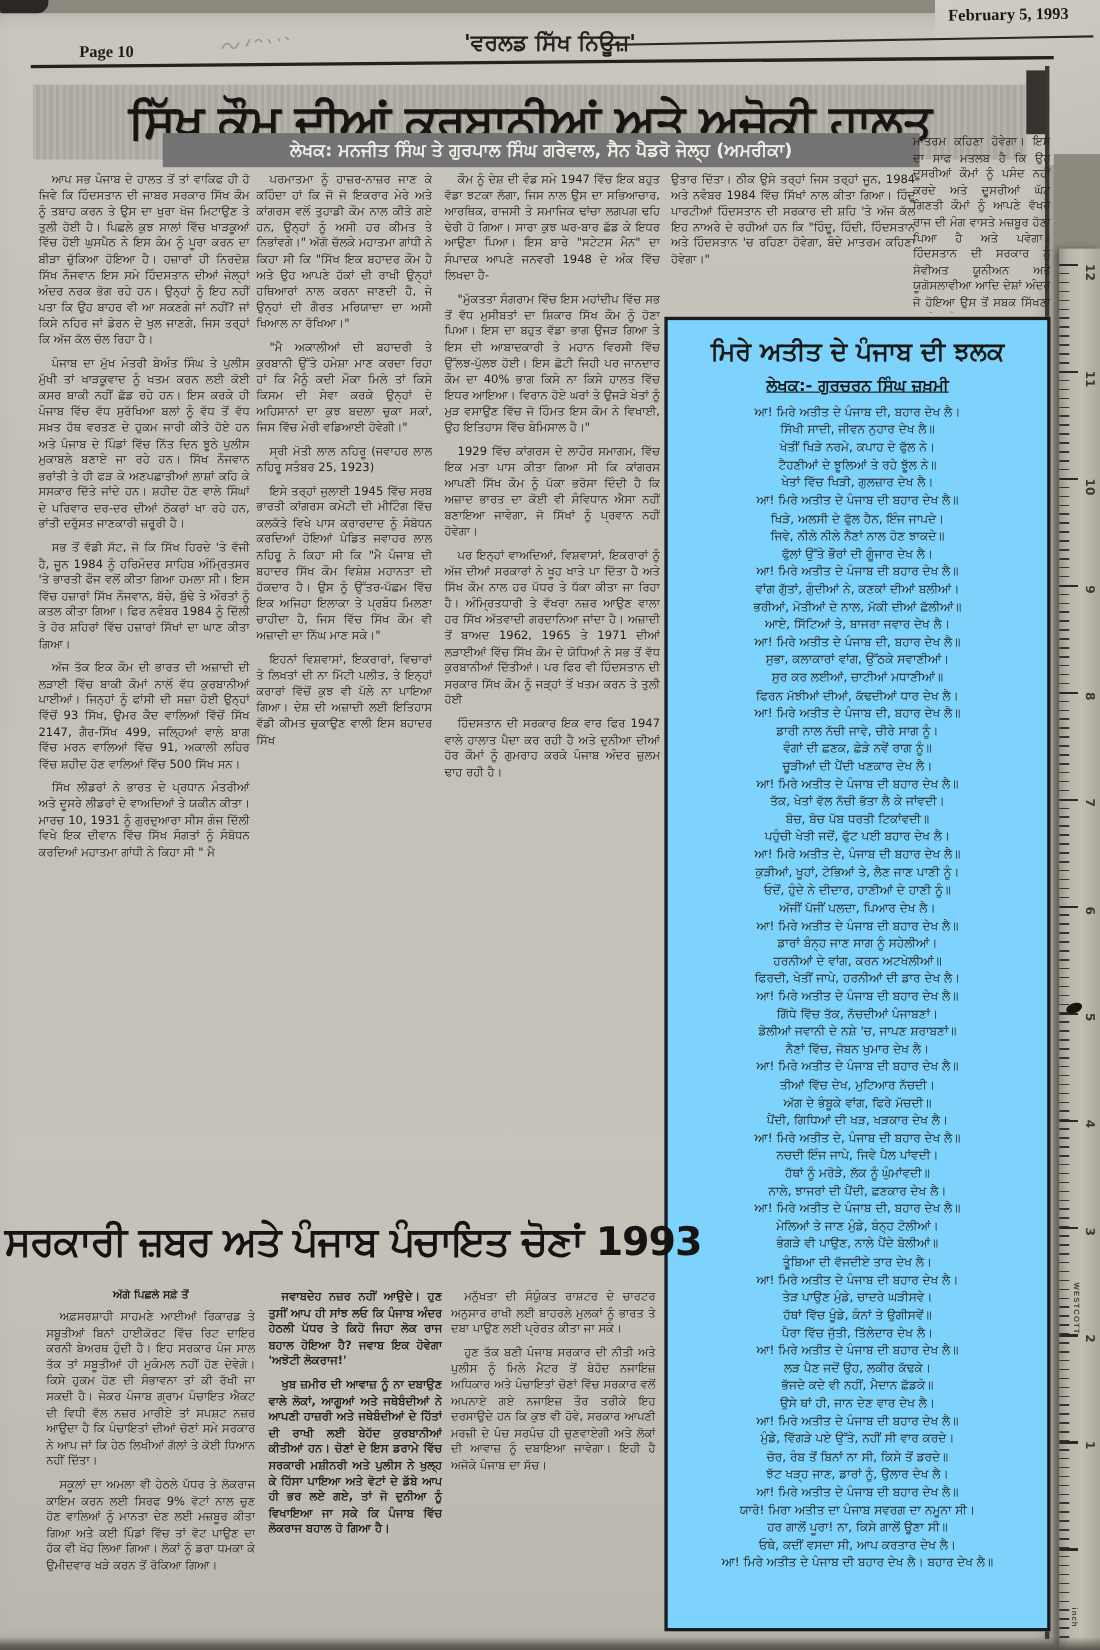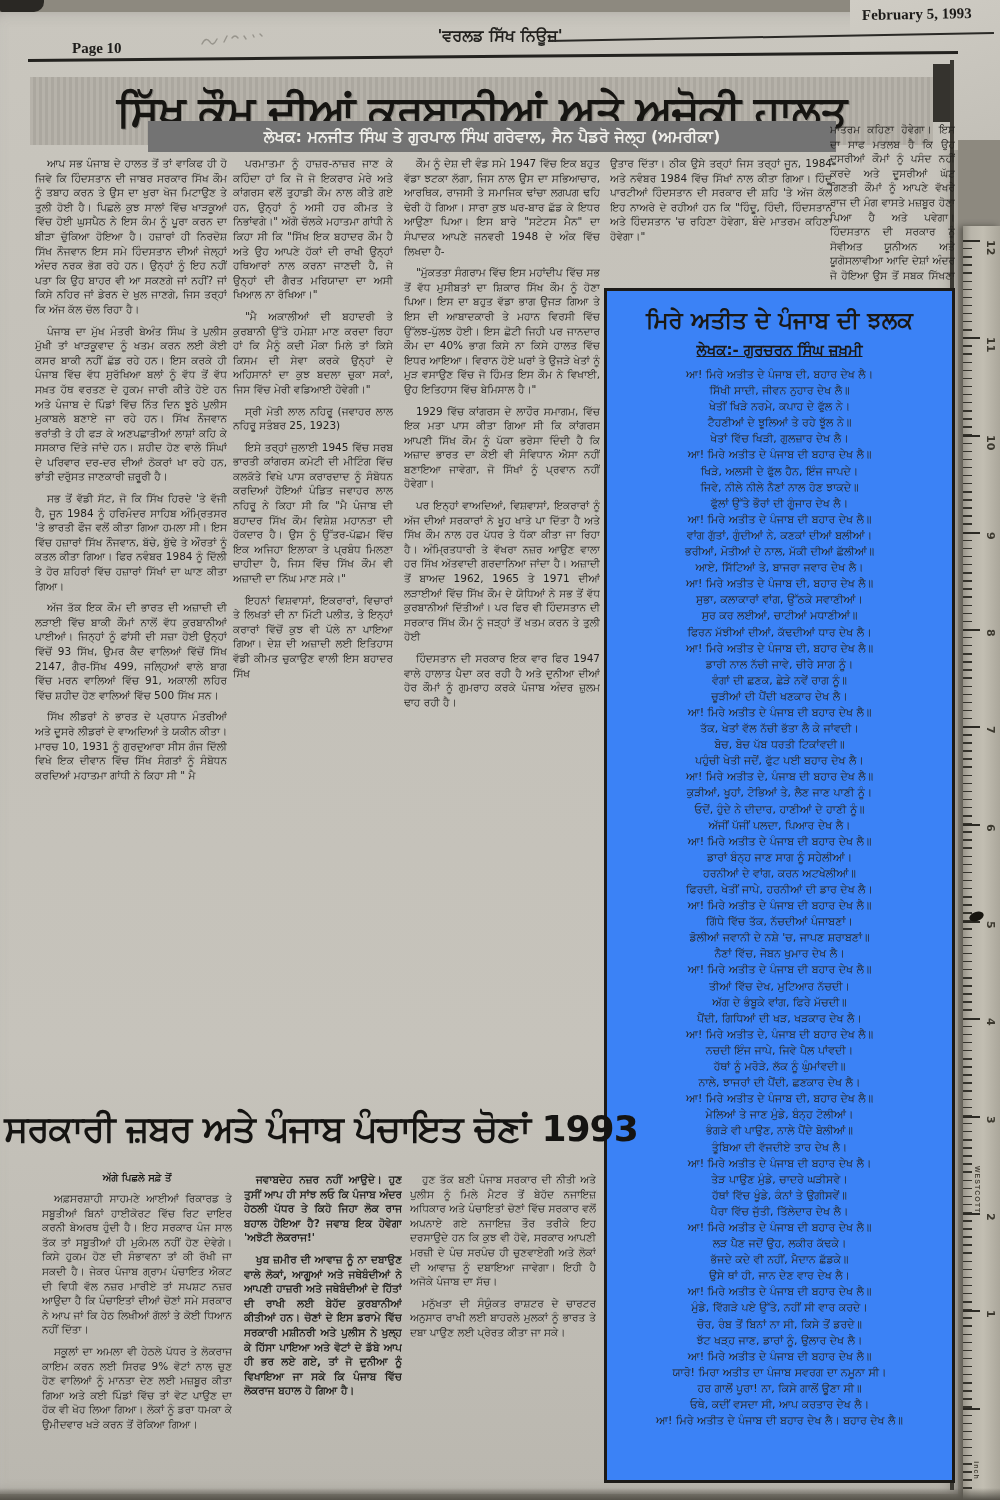--- a/index.html
+++ b/index.html
@@ -16,21 +16,21 @@
   #paper-top-right{
     position:absolute;left:850px;top:0;width:150px;height:150px;
     background:linear-gradient(160deg,#cfccc4,#c2bfb7);
   }
   #corner-blob{position:absolute;left:0;top:0;width:44px;height:12px;background:#2a2824;border-radius:0 0 10px 2px;}
   .photo-right{position:absolute;left:958px;top:140px;width:42px;height:1360px;background:#8d897f;}
 
   
   .page-label{position:absolute;left:72px;top:40px;font:bold 15px "Liberation Serif",serif;color:#1d1c1a;}
   .masthead{position:absolute;left:330px;top:26px;width:340px;text-align:center;
-    font-weight:bold;font-size:16px;color:#22211e;}
+    font-weight:bold;font-size:20px;color:#22211e;}
   .date-label{position:absolute;right:28px;top:6px;font:bold 15px "Liberation Serif",serif;color:#1b1a18;transform:rotate(-1deg);}
   .rule-date{position:absolute;left:548px;top:36px;width:446px;height:2px;background:#2a2926;transform:rotate(-1deg);}
   .rule-main{position:absolute;left:28px;top:55px;width:930px;height:3px;background:#23221f;transform:rotate(-0.5deg);}
   .scribble{position:absolute;left:198px;top:28px;width:70px;height:22px;opacity:.55;}
 
   
   .headline-band{
     position:absolute;left:30px;top:64px;width:903px;height:68px;
     background:
       repeating-linear-gradient(90deg,rgba(255,255,255,.05) 0 3px,rgba(0,0,0,.04) 3px 6px),
@@ -50,21 +50,21 @@
   .page-right-border{position:absolute;left:950px;top:60px;width:4px;height:1430px;background:#3a3832;}
 
   
   .col{position:absolute;text-align:justify;color:#23221f;overflow:hidden;}
   .col .para{margin:0 0 7px 0;text-indent:12px;font-size:10.5px;line-height:14.6px;}
   .subhead{font-weight:bold;text-align:center;font-size:10px;margin:0 0 7px 0;color:#1b1a17;}
 
   
   .poem-box{
     position:absolute;left:604px;top:288px;width:351px;height:1195px;
-    background:#3b82f6;border:3px solid #1d1b18;box-sizing:border-box;
+    background:#7dd3fc;border:3px solid #1d1b18;box-sizing:border-box;
     padding:14px 8px 6px 8px;overflow:hidden;
   }
   .poem-title{font-size:23px;font-weight:bold;text-align:center;color:#1a1916;line-height:30px;}
   .poem-author{font-size:15px;font-weight:bold;text-align:center;color:#1a1916;
     text-decoration:underline;margin:6px 0 8px 0;}
   .poem-line{font-size:11px;line-height:16.1px;text-align:center;white-space:nowrap;overflow:hidden;color:#26251f;}
 
   
   .headline2{
     position:absolute;left:40px;top:1100px;width:562px;height:58px;
@@ -227,22 +227,22 @@
 <div class="col" style="left:42px;top:1172px;width:190px;height:318px;">
   <div class="subhead">ਅੱਗੇ ਪਿਛਲੇ ਸਫ਼ੇ ਤੋਂ</div>
   <div class="para">ਅਫ਼ਸਰਸ਼ਾਹੀ ਸਾਹਮਣੇ ਆਈਆਂ ਰਿਕਾਰਡ ਤੇ ਸਬੂਤੀਆਂ ਬਿਨਾਂ ਹਾਈਕੋਰਟ ਵਿੱਚ ਰਿਟ ਦਾਇਰ ਕਰਨੀ ਬੇਅਰਥ ਹੁੰਦੀ ਹੈ। ਇਹ ਸਰਕਾਰ ਪੰਜ ਸਾਲ ਤੱਕ ਤਾਂ ਸਬੂਤੀਆਂ ਹੀ ਮੁਕੰਮਲ ਨਹੀਂ ਹੋਣ ਦੇਵੇਗੇ। ਕਿਸੇ ਹੁਕਮ ਹੋਣ ਦੀ ਸੰਭਾਵਨਾ ਤਾਂ ਕੀ ਰੱਖੀ ਜਾ ਸਕਦੀ ਹੈ। ਜੇਕਰ ਪੰਜਾਬ ਗ੍ਰਾਮ ਪੰਚਾਇਤ ਐਕਟ ਦੀ ਵਿਧੀ ਵੱਲ ਨਜ਼ਰ ਮਾਰੀਏ ਤਾਂ ਸਪਸ਼ਟ ਨਜ਼ਰ ਆਉਦਾ ਹੈ ਕਿ ਪੰਚਾਇਤਾਂ ਦੀਆਂ ਚੋਣਾਂ ਸਮੇ ਸਰਕਾਰ ਨੇ ਆਪ ਜਾਂ ਕਿ ਹੇਠ ਲਿਖੀਆਂ ਗੱਲਾਂ ਤੇ ਕੋਈ ਧਿਆਨ ਨਹੀਂ ਦਿੱਤਾ।</div>
     <div class="para">ਸਕੂਲਾਂ ਦਾ ਅਮਲਾ ਵੀ ਹੇਠਲੇ ਪੱਧਰ ਤੇ ਲੋਕਰਾਜ ਕਾਇਮ ਕਰਨ ਲਈ ਸਿਰਫ 9% ਵੋਟਾਂ ਨਾਲ ਚੁਣ ਹੋਣ ਵਾਲਿਆਂ ਨੂੰ ਮਾਨਤਾ ਦੇਣ ਲਈ ਮਜ਼ਬੂਰ ਕੀਤਾ ਗਿਆ ਅਤੇ ਕਈ ਪਿੰਡਾਂ ਵਿੱਚ ਤਾਂ ਵੋਟ ਪਾਉਣ ਦਾ ਹੱਕ ਵੀ ਖੋਹ ਲਿਆ ਗਿਆ। ਲੋਕਾਂ ਨੂੰ ਡਰਾ ਧਮਕਾ ਕੇ ਉਮੀਦਵਾਰ ਖੜੇ ਕਰਨ ਤੋਂ ਰੋਕਿਆ ਗਿਆ।</div>
 </div>
 <div class="col" style="left:244px;top:1172px;width:158px;height:318px;font-weight:bold;">
   <div class="para">ਜਵਾਬਦੇਹ ਨਜ਼ਰ ਨਹੀਂ ਆਉਦੇ। ਹੁਣ ਤੁਸੀਂ ਆਪ ਹੀ ਸਾਂਝ ਲਓ ਕਿ ਪੰਜਾਬ ਅੰਦਰ ਹੇਠਲੀ ਪੱਧਰ ਤੇ ਕਿਹੋ ਜਿਹਾ ਲੋਕ ਰਾਜ ਬਹਾਲ ਹੋਇਆ ਹੈ? ਜਵਾਬ ਇਕ ਹੋਵੇਗਾ 'ਅਝੋਟੀ ਲੋਕਰਾਜ!'</div>
     <div class="para">ਖੁਬ ਜ਼ਮੀਰ ਦੀ ਆਵਾਜ਼ ਨੂੰ ਨਾ ਦਬਾਉਣ ਵਾਲੇ ਲੋਕਾਂ, ਆਗੂਆਂ ਅਤੇ ਜਥੇਬੰਦੀਆਂ ਨੇ ਆਪਣੀ ਹਾਜ਼ਰੀ ਅਤੇ ਜਥੇਬੰਦੀਆਂ ਦੇ ਹਿੱਤਾਂ ਦੀ ਰਾਖੀ ਲਈ ਬੇਹੱਦ ਕੁਰਬਾਨੀਆਂ ਕੀਤੀਆਂ ਹਨ। ਚੋਣਾਂ ਦੇ ਇਸ ਡਰਾਮੇ ਵਿੱਚ ਸਰਕਾਰੀ ਮਸ਼ੀਨਰੀ ਅਤੇ ਪੁਲੀਸ ਨੇ ਖੁਲ੍ਹ ਕੇ ਹਿੱਸਾ ਪਾਇਆ ਅਤੇ ਵੋਟਾਂ ਦੇ ਡੱਬੇ ਆਪ ਹੀ ਭਰ ਲਏ ਗਏ, ਤਾਂ ਜੋ ਦੁਨੀਆ ਨੂੰ ਵਿਖਾਇਆ ਜਾ ਸਕੇ ਕਿ ਪੰਜਾਬ ਵਿੱਚ ਲੋਕਰਾਜ ਬਹਾਲ ਹੋ ਗਿਆ ਹੈ।</div>
 </div>
 <div class="col" style="left:410px;top:1172px;width:186px;height:318px;">
-  <div class="para">ਹੁਣ ਤੱਕ ਬਣੀ ਪੰਜਾਬ ਸਰਕਾਰ ਦੀ ਨੀਤੀ ਅਤੇ ਪੁਲੀਸ ਨੂੰ ਮਿਲੇ ਮੈਟਰ ਤੋਂ ਬੇਹੱਦ ਨਜਾਇਜ਼ ਅਧਿਕਾਰ ਅਤੇ ਪੰਚਾਇਤਾਂ ਚੋਣਾਂ ਵਿੱਚ ਸਰਕਾਰ ਵਲੋਂ ਅਪਨਾਏ ਗਏ ਨਜਾਇਜ਼ ਤੌਰ ਤਰੀਕੇ ਇਹ ਦਰਸਾਉਦੇ ਹਨ ਕਿ ਕੁਝ ਵੀ ਹੋਵੇ, ਸਰਕਾਰ ਆਪਣੀ ਮਰਜ਼ੀ ਦੇ ਪੰਚ ਸਰਪੰਚ ਹੀ ਚੁਣਵਾਏਗੀ ਅਤੇ ਲੋਕਾਂ ਦੀ ਆਵਾਜ਼ ਨੂੰ ਦਬਾਇਆ ਜਾਵੇਗਾ। ਇਹੀ ਹੈ ਅਜੋਕੇ ਪੰਜਾਬ ਦਾ ਸੱਚ।</div>
-    <div class="para">ਮਨੁੱਖਤਾ ਦੀ ਸੰਯੁੰਕਤ ਰਾਸ਼ਟਰ ਦੇ ਚਾਰਟਰ ਅਨੁਸਾਰ ਰਾਖੀ ਲਈ ਬਾਹਰਲੇ ਮੁਲਕਾਂ ਨੂੰ ਭਾਰਤ ਤੇ ਦਬਾ ਪਾਉਣ ਲਈ ਪ੍ਰੇਰਤ ਕੀਤਾ ਜਾ ਸਕੇ।</div>
+  <div class="para">ਮਨੁੱਖਤਾ ਦੀ ਸੰਯੁੰਕਤ ਰਾਸ਼ਟਰ ਦੇ ਚਾਰਟਰ ਅਨੁਸਾਰ ਰਾਖੀ ਲਈ ਬਾਹਰਲੇ ਮੁਲਕਾਂ ਨੂੰ ਭਾਰਤ ਤੇ ਦਬਾ ਪਾਉਣ ਲਈ ਪ੍ਰੇਰਤ ਕੀਤਾ ਜਾ ਸਕੇ।</div>
+    <div class="para">ਹੁਣ ਤੱਕ ਬਣੀ ਪੰਜਾਬ ਸਰਕਾਰ ਦੀ ਨੀਤੀ ਅਤੇ ਪੁਲੀਸ ਨੂੰ ਮਿਲੇ ਮੈਟਰ ਤੋਂ ਬੇਹੱਦ ਨਜਾਇਜ਼ ਅਧਿਕਾਰ ਅਤੇ ਪੰਚਾਇਤਾਂ ਚੋਣਾਂ ਵਿੱਚ ਸਰਕਾਰ ਵਲੋਂ ਅਪਨਾਏ ਗਏ ਨਜਾਇਜ਼ ਤੌਰ ਤਰੀਕੇ ਇਹ ਦਰਸਾਉਦੇ ਹਨ ਕਿ ਕੁਝ ਵੀ ਹੋਵੇ, ਸਰਕਾਰ ਆਪਣੀ ਮਰਜ਼ੀ ਦੇ ਪੰਚ ਸਰਪੰਚ ਹੀ ਚੁਣਵਾਏਗੀ ਅਤੇ ਲੋਕਾਂ ਦੀ ਆਵਾਜ਼ ਨੂੰ ਦਬਾਇਆ ਜਾਵੇਗਾ। ਇਹੀ ਹੈ ਅਜੋਕੇ ਪੰਜਾਬ ਦਾ ਸੱਚ।</div>
 </div>
 
 <div class="ruler">
   <div class="ruler-ticks-minor"></div>
   <div class="ruler-ticks-major"></div>
   <div class="ruler-nums">
     <div class="ruler-num">12</div>
       <div class="ruler-num">11</div>
       <div class="ruler-num">10</div>
       <div class="ruler-num">9</div>

